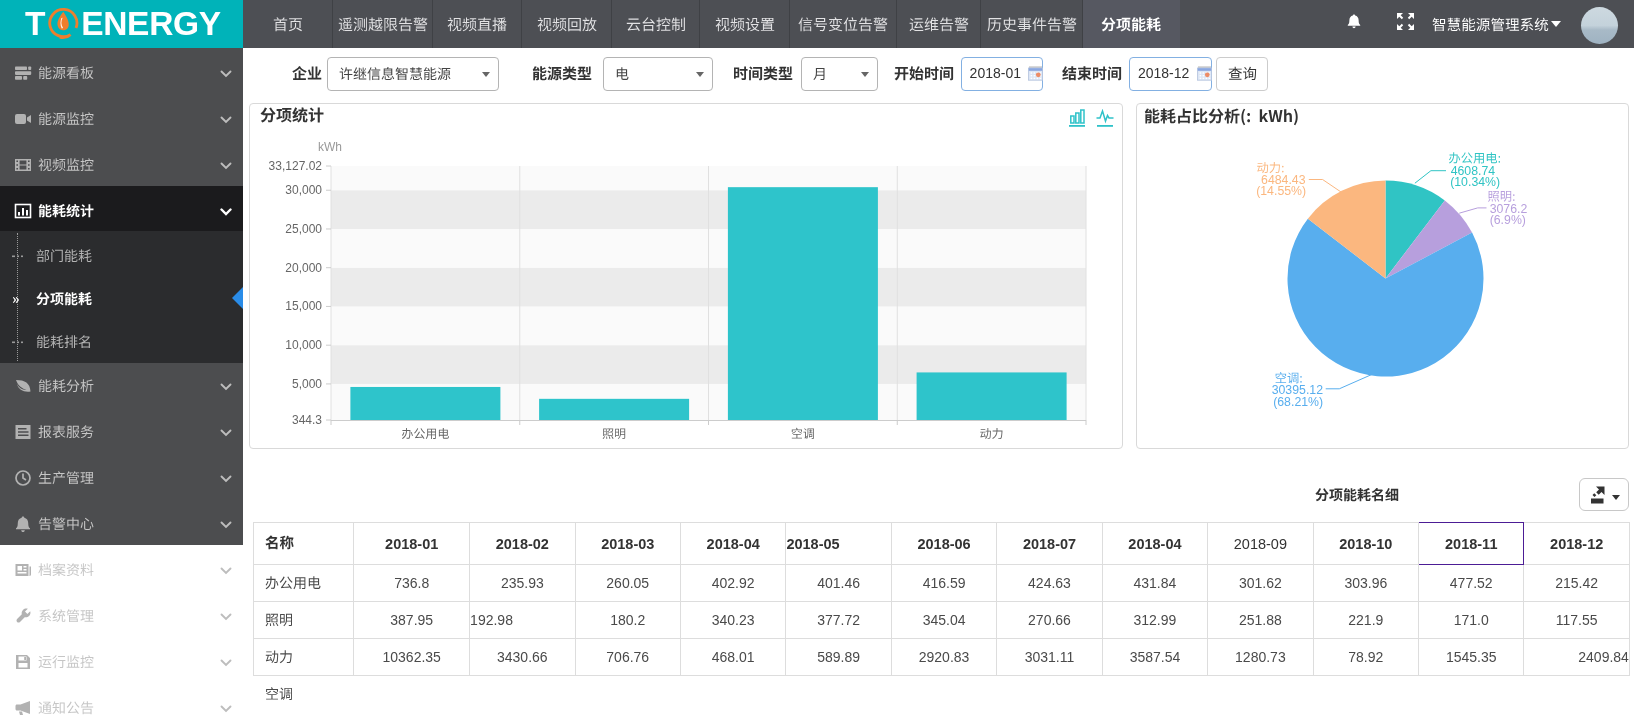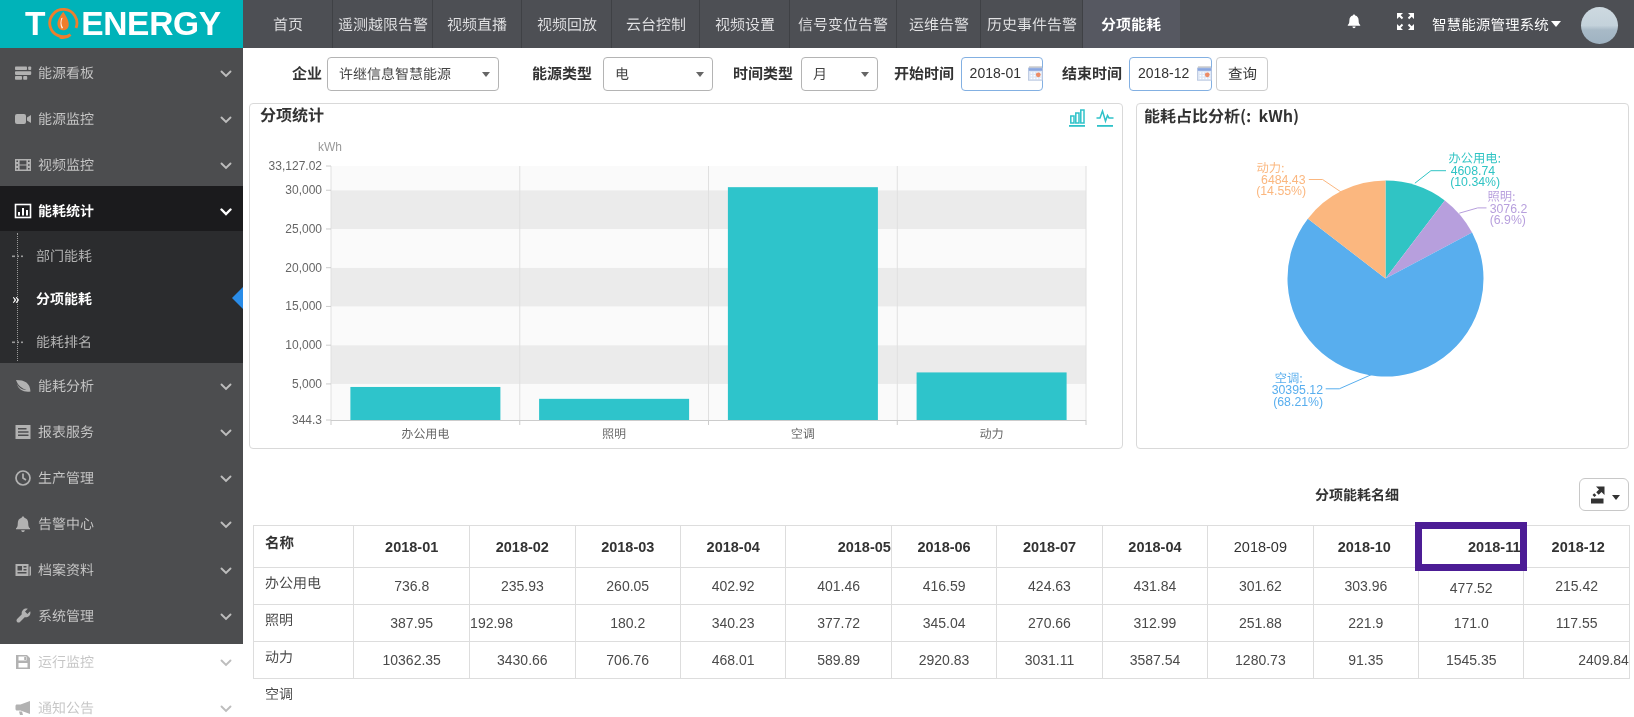--- a/index.html
+++ b/index.html
@@ -1,21 +1,21 @@
 <!DOCTYPE html>
 <html><head><meta charset="utf-8">
 <style>
 *{margin:0;padding:0;box-sizing:border-box}
 html,body{width:1634px;height:717px;overflow:hidden;background:#fff;
  font-family:"Liberation Sans",sans-serif;}
 .abs{position:absolute}
 </style></head>
 <body>
 
-<div class="abs" style="left:0;top:0;width:243px;height:644px;background:#4c4d4f">
+<div class="abs" style="left:0;top:0;width:243px;height:545px;background:#4c4d4f">
 <div class="abs" style="left:0;top:0;width:243px;height:48px;background:#00b3b9"></div>
 <div class="abs" style="left:25px;top:0;height:48px;display:flex;align-items:center;color:#fff;font-weight:bold;font-size:33.5px;letter-spacing:-0.3px">T<svg width="34" height="36" viewBox="0 0 34 36" style="margin:0 1px 0 1px">
         <g stroke="#ee7e2d" fill="none" stroke-width="2.8">
           <path d="M30 22 A13.6 13.6 0 1 0 24.5 28.6 C21.5 31.2 17 32.2 13.8 31.2"></path>
         </g>
         <path d="M17.3 5.8 C12.3 12 10.2 16.8 12.2 21.3 C13.8 24.8 19 25.4 21.6 22.3 C24.2 19.2 22.4 13 17.3 5.8 Z" fill="#ee7e2d"></path>
         <path d="M16.6 11.8 C14.9 15.6 15.0 18.8 17.1 22.0 L15.7 22.6 C13.9 19.0 14.3 15.2 15.4 12.1 Z" fill="#fff" opacity=".9"></path>
       </svg>ENERGY</div>
 <div class="abs" style="left:0;top:186px;width:243px;height:45px;background:#1b1b1d"></div>
 <div class="abs" style="left:0;top:231px;width:243px;height:132px;background:#2b2c2e"></div>
@@ -438,27 +438,27 @@
       <col style="width:105.45px">
       <col style="width:105.45px">
     </colgroup>
     <tbody>
       <tr style="height:42px">
         <td style="border:1px solid #ddd"></td>
         <td style="border:1px solid #ddd;text-align:center;font-weight:bold;color:#333;font-size:14.5px">2018-01</td>
         <td style="border:1px solid #ddd;text-align:center;font-weight:bold;color:#333;font-size:14.5px">2018-02</td>
         <td style="border:1px solid #ddd;text-align:center;font-weight:bold;color:#333;font-size:14.5px">2018-03</td>
         <td style="border:1px solid #ddd;text-align:center;font-weight:bold;color:#333;font-size:14.5px">2018-04</td>
-        <td style="border:1px solid #ddd;text-align:right;font-weight:bold;color:#333;font-size:14.5px">2018-05</td>
+        <td style="border:1px solid #ddd;text-align:left;font-weight:bold;color:#333;font-size:14.5px">2018-05</td>
         <td style="border:1px solid #ddd;text-align:center;font-weight:bold;color:#333;font-size:14.5px">2018-06</td>
         <td style="border:1px solid #ddd;text-align:center;font-weight:bold;color:#333;font-size:14.5px">2018-07</td>
         <td style="border:1px solid #ddd;text-align:center;font-weight:bold;color:#333;font-size:14.5px">2018-04</td>
         <td style="border:1px solid #ddd;text-align:center;font-weight:normal;color:#333;font-size:14.5px">2018-09</td>
         <td style="border:1px solid #ddd;text-align:center;font-weight:bold;color:#333;font-size:14.5px">2018-10</td>
-        <td style="border:7px solid #4c1d95;text-align:right;font-weight:bold;color:#333;font-size:14.5px">2018-11</td>
+        <td style="border:1px solid #4c1d95;text-align:center;font-weight:bold;color:#333;font-size:14.5px">2018-11</td>
         <td style="border:1px solid #ddd;text-align:center;font-weight:bold;color:#333;font-size:14.5px">2018-12</td>
       </tr>
       <tr style="height:37px">
         <td style="border:1px solid #ddd"></td>
         <td style="border:1px solid #ddd;text-align:center">736.8</td>
         <td style="border:1px solid #ddd;text-align:center">235.93</td>
         <td style="border:1px solid #ddd;text-align:center">260.05</td>
         <td style="border:1px solid #ddd;text-align:center">402.92</td>
         <td style="border:1px solid #ddd;text-align:center">401.46</td>
         <td style="border:1px solid #ddd;text-align:center">416.59</td>
@@ -488,21 +488,21 @@
         <td style="border:1px solid #ddd"></td>
         <td style="border:1px solid #ddd;text-align:center">10362.35</td>
         <td style="border:1px solid #ddd;text-align:center">3430.66</td>
         <td style="border:1px solid #ddd;text-align:center">706.76</td>
         <td style="border:1px solid #ddd;text-align:center">468.01</td>
         <td style="border:1px solid #ddd;text-align:center">589.89</td>
         <td style="border:1px solid #ddd;text-align:center">2920.83</td>
         <td style="border:1px solid #ddd;text-align:center">3031.11</td>
         <td style="border:1px solid #ddd;text-align:center">3587.54</td>
         <td style="border:1px solid #ddd;text-align:center">1280.73</td>
-        <td style="border:1px solid #ddd;text-align:center">91.35</td>
+        <td style="border:1px solid #ddd;text-align:center">78.92</td>
         <td style="border:1px solid #ddd;text-align:center">1545.35</td>
         <td style="border:1px solid #ddd;text-align:right">2409.84</td>
       </tr>
     </tbody>
   </table>
 <svg style="position:absolute;left:265.0px;top:548.0px;width:2px;height:2px;overflow:visible">
     <path d="M3.4 -7.3C4 -6.9 4.6 -6.3 5.2 -5.8C3.7 -5.1 2.1 -4.5 0.4 -4.2C0.7 -3.8 1.1 -3.1 1.3 -2.6C2 -2.8 2.7 -3 3.5 -3.2V1.3H5.2V0.7H10.7V1.3H12.5V-5.2H7.7C9.7 -6.5 11.4 -8.2 12.4 -10.3L11.2 -11L10.9 -10.9H6.7C7 -11.3 7.2 -11.6 7.5 -12L5.5 -12.4C4.7 -11 3.1 -9.6 0.7 -8.5C1.1 -8.2 1.6 -7.6 1.9 -7.1C3.2 -7.8 4.2 -8.5 5.1 -9.3H9.8C9 -8.3 8 -7.4 6.8 -6.7C6.2 -7.2 5.4 -7.8 4.8 -8.3ZM10.7 -0.9H5.2V-3.7H10.7Z M21.5 -6.5C21.2 -4.8 20.7 -3 19.9 -1.9C20.3 -1.7 21 -1.3 21.3 -1C22.1 -2.3 22.7 -4.2 23.1 -6.2ZM25.7 -6.2C26.3 -4.6 26.8 -2.5 27 -1.1L28.6 -1.6C28.4 -3 27.8 -5 27.2 -6.7ZM22 -12.3C21.7 -10.6 21.1 -9 20.3 -7.8V-8.2H18.7V-10.3C19.4 -10.4 20 -10.6 20.6 -10.8L19.7 -12.2C18.5 -11.7 16.7 -11.3 15.1 -11C15.3 -10.7 15.5 -10.1 15.6 -9.7C16.1 -9.8 16.6 -9.9 17.1 -9.9V-8.2H15.1V-6.6H16.9C16.4 -5.2 15.6 -3.6 14.8 -2.7C15 -2.3 15.4 -1.6 15.6 -1.1C16.1 -1.9 16.6 -2.9 17.1 -4V1.3H18.7V-4.6C19 -4 19.4 -3.4 19.6 -3L20.5 -4.4C20.3 -4.7 19.1 -5.9 18.7 -6.3V-6.6H20.3V-7.3C20.7 -7.1 21.2 -6.7 21.5 -6.5C21.9 -7.2 22.4 -8 22.8 -8.9H23.6V-0.6C23.6 -0.4 23.5 -0.3 23.4 -0.3C23.2 -0.3 22.5 -0.3 21.9 -0.4C22.2 0.1 22.4 0.8 22.5 1.2C23.5 1.2 24.2 1.2 24.7 0.9C25.2 0.7 25.3 0.2 25.3 -0.6V-8.9H26.5C26.3 -8.5 26.1 -8 25.9 -7.6L27.4 -7.2C27.8 -8.1 28.3 -9.3 28.6 -10.3L27.5 -10.6L27.3 -10.5H23.3C23.4 -11 23.6 -11.5 23.7 -11.9Z" fill="#333"></path>
   </svg>
 <svg style="position:absolute;left:265.0px;top:588.4px;width:2px;height:2px;overflow:visible">
     <path d="M2.6 -6.9C2.2 -5.7 1.5 -4.1 0.6 -3.1L1.6 -2.6C2.4 -3.7 3.1 -5.3 3.5 -6.5ZM10.9 -6.7C11.5 -5.3 12.2 -3.5 12.4 -2.3L13.4 -2.7C13.2 -3.9 12.5 -5.7 11.9 -7.1ZM5.4 -11.7V-9.3V-9.2H1.2V-8.1H5.4C5.3 -5.4 4.5 -2.1 0.6 0.3C0.9 0.5 1.3 0.9 1.4 1.2C5.6 -1.5 6.4 -5.1 6.5 -8.1H9.4C9.2 -2.9 9 -0.9 8.5 -0.4C8.4 -0.2 8.2 -0.2 7.9 -0.2C7.6 -0.2 6.7 -0.2 5.8 -0.3C6 0 6.1 0.5 6.1 0.8C7 0.9 7.9 0.9 8.4 0.9C8.9 0.8 9.2 0.7 9.6 0.3C10.1 -0.4 10.3 -2.5 10.6 -8.6C10.6 -8.8 10.6 -9.2 10.6 -9.2H6.6V-9.3V-11.7Z M18.5 -11.4C17.7 -9.3 16.3 -7.2 14.7 -6C15 -5.8 15.5 -5.4 15.7 -5.2C17.2 -6.6 18.7 -8.8 19.7 -11ZM23.3 -11.5 22.3 -11C23.4 -8.9 25.1 -6.6 26.6 -5.2C26.8 -5.5 27.2 -5.9 27.5 -6.1C26 -7.3 24.2 -9.5 23.3 -11.5ZM16.3 0.2C16.8 0 17.5 -0.1 24.9 -0.5C25.3 0 25.6 0.6 25.9 1L26.9 0.5C26.2 -0.8 24.8 -2.8 23.5 -4.3L22.6 -3.8C23.1 -3.1 23.7 -2.3 24.3 -1.5L17.7 -1.1C19.1 -2.8 20.5 -4.9 21.7 -7L20.5 -7.5C19.4 -5.2 17.7 -2.7 17.1 -2.1C16.6 -1.4 16.2 -1 15.8 -0.9C16 -0.6 16.2 -0 16.3 0.2Z M30.1 -10.8V-5.7C30.1 -3.7 30 -1.2 28.4 0.5C28.7 0.6 29.1 1 29.3 1.2C30.3 0 30.8 -1.6 31 -3.2H34.5V1H35.6V-3.2H39.4V-0.3C39.4 -0.1 39.3 0 39 0C38.7 0.1 37.8 0.1 36.8 0C36.9 0.3 37.1 0.8 37.2 1C38.5 1.1 39.3 1 39.8 0.9C40.2 0.7 40.4 0.4 40.4 -0.3V-10.8ZM31.2 -9.8H34.5V-7.5H31.2ZM39.4 -9.8V-7.5H35.6V-9.8ZM31.2 -6.5H34.5V-4.2H31.1C31.2 -4.7 31.2 -5.2 31.2 -5.7ZM39.4 -6.5V-4.2H35.6V-6.5Z M48.3 -5.7V-3.7H44.9V-5.7ZM49.4 -5.7H53V-3.7H49.4ZM48.3 -6.7H44.9V-8.7H48.3ZM49.4 -6.7V-8.7H53V-6.7ZM43.8 -9.7V-1.8H44.9V-2.7H48.3V-1.2C48.3 0.4 48.8 0.9 50.4 0.9C50.7 0.9 53.1 0.9 53.5 0.9C55 0.9 55.3 0.1 55.5 -2C55.1 -2.1 54.7 -2.3 54.4 -2.5C54.3 -0.6 54.2 -0.2 53.4 -0.2C52.9 -0.2 50.8 -0.2 50.4 -0.2C49.6 -0.2 49.4 -0.4 49.4 -1.2V-2.7H54.1V-9.7H49.4V-11.7H48.3V-9.7Z" fill="#4a4a4a"></path>

